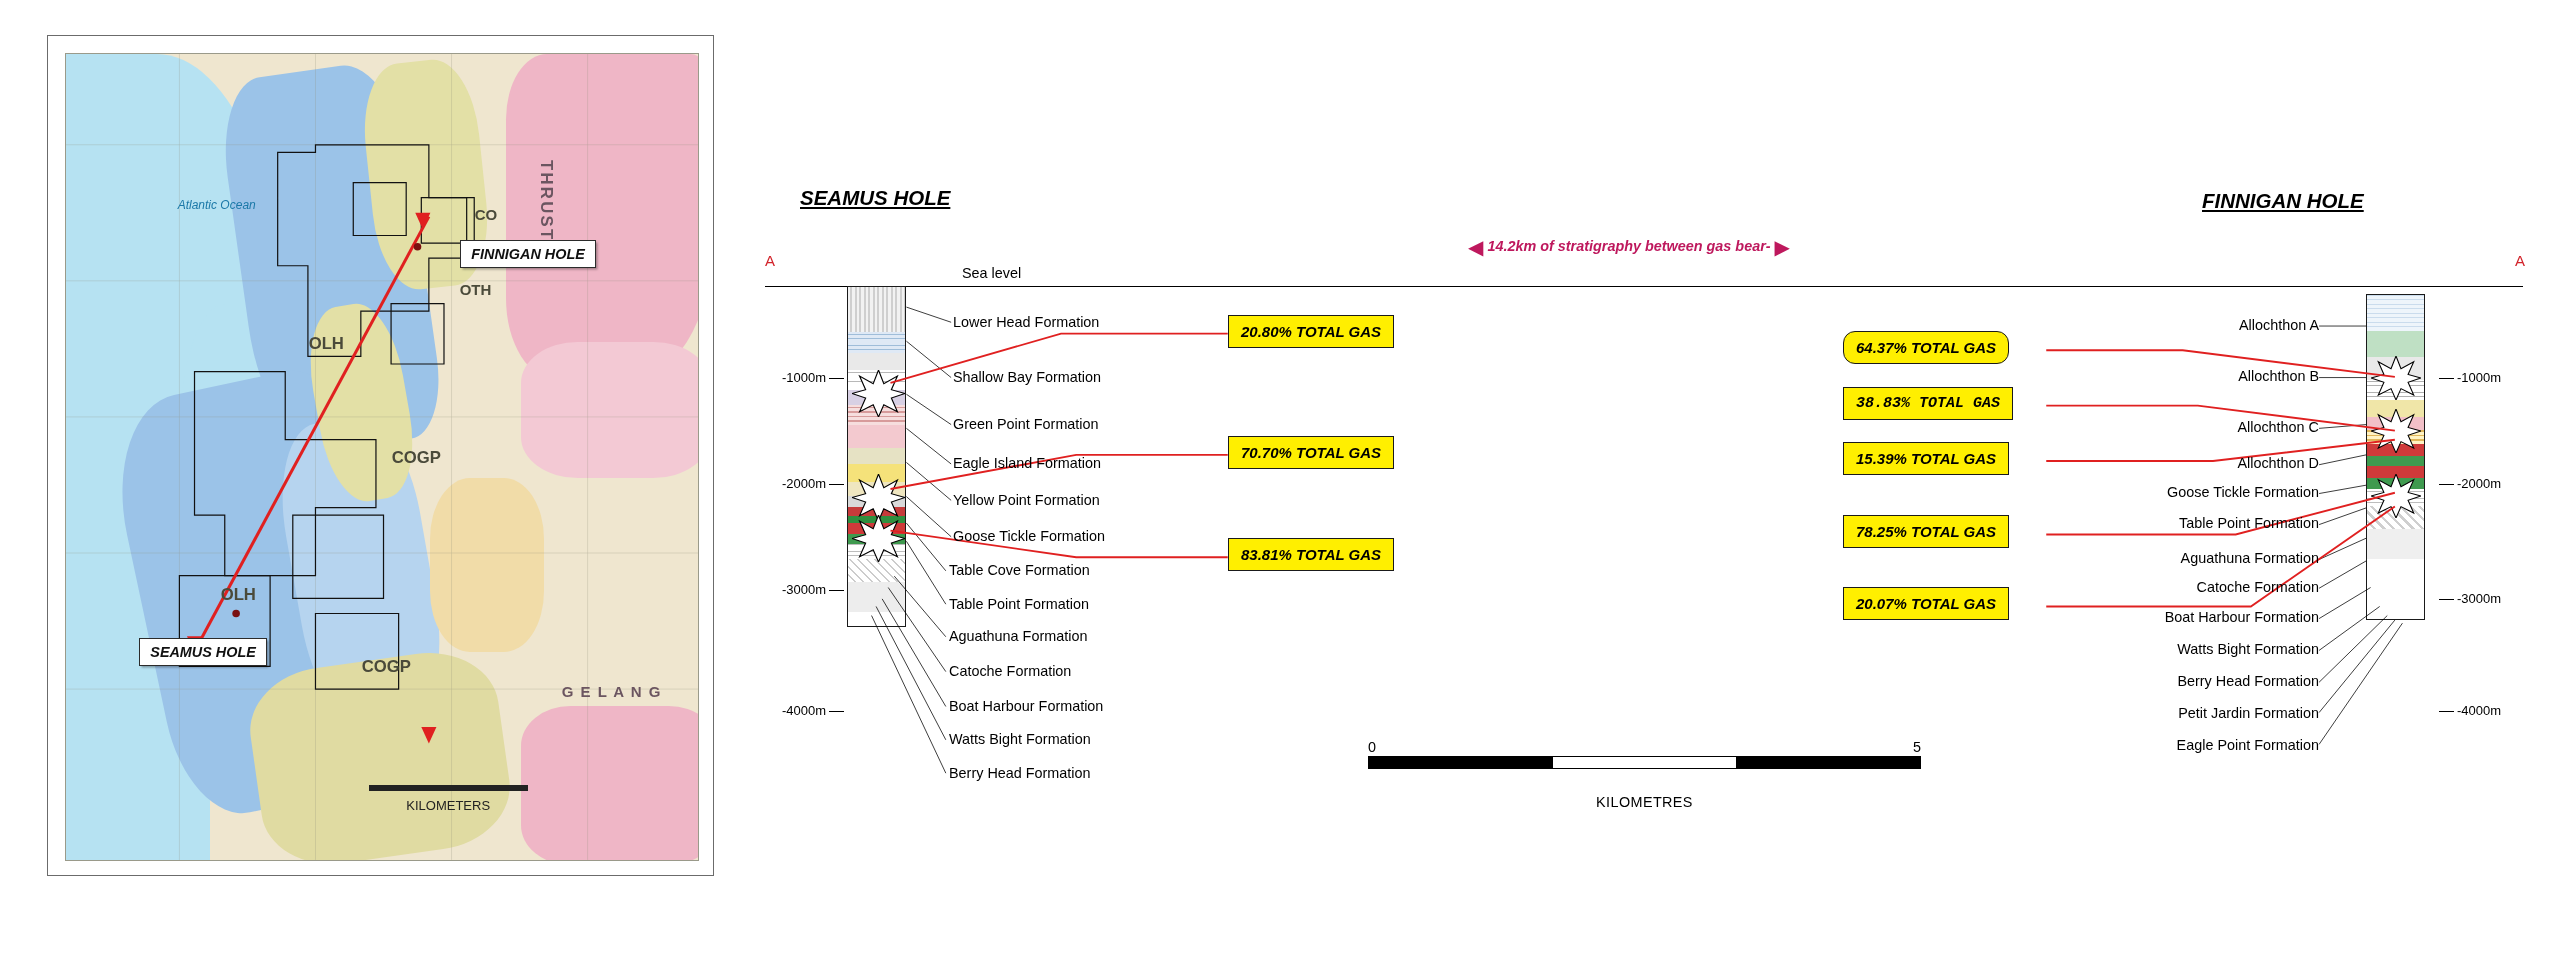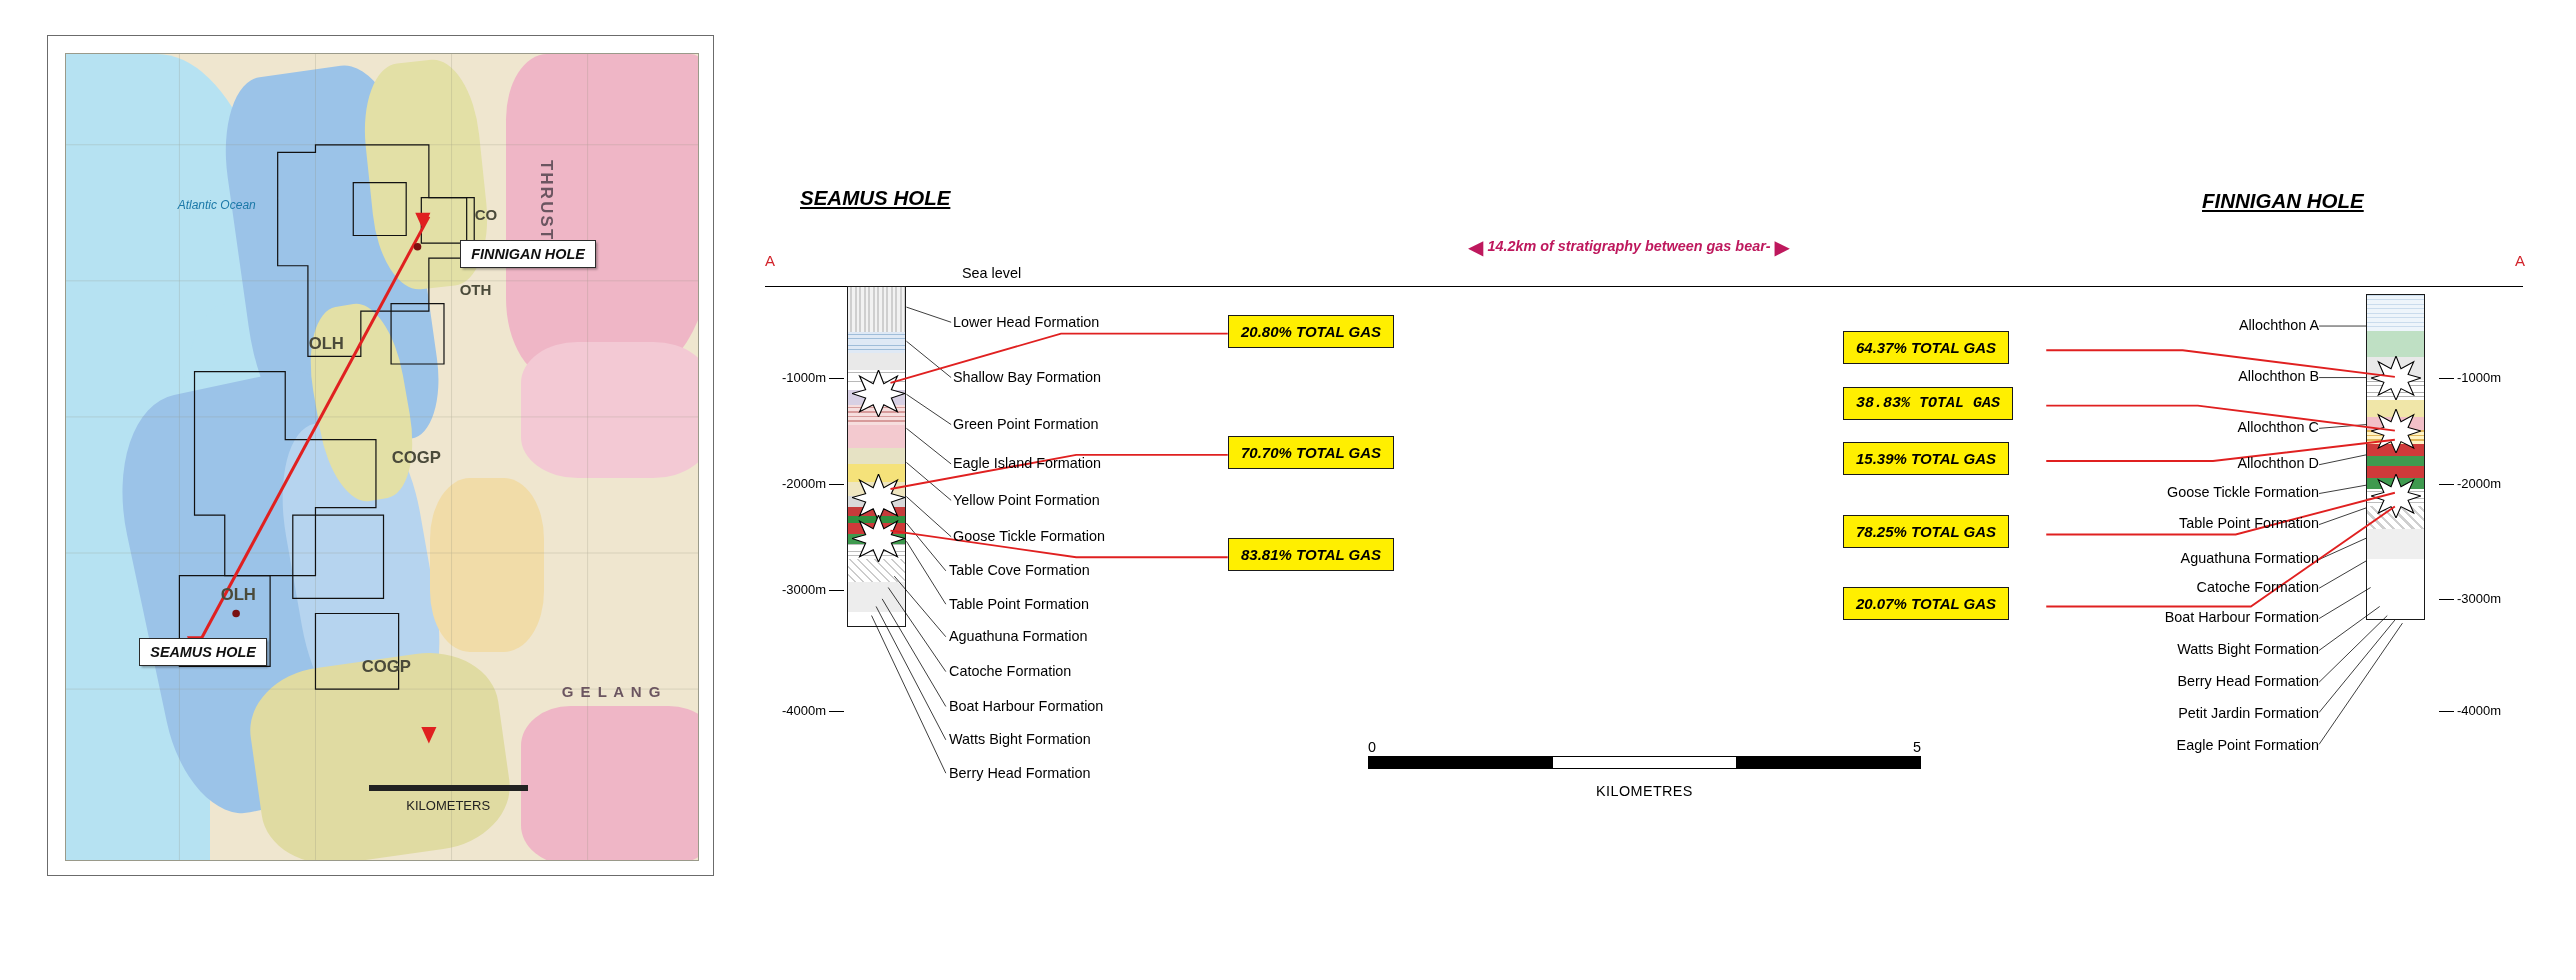--- a/index.html
+++ b/index.html
@@ -189,21 +189,21 @@
   #km-scale .numbers .n0 { position: absolute; left: 0; top: 0; }
   #km-scale .numbers .n5 { position: absolute; right: 0; top: 0; }
   #km-scale .bars { display: flex; height: 13px; border: 0.8px solid #000; }
   #km-scale .bars .seg { flex: 1 1 0; }
   #km-scale .bars .seg.dark { background: #000; }
   #km-scale .bars .seg.light { background: #ffffff; }
   #km-scale .cap {
     text-align: center;
     font-size: 14.4px;
     color: #000;
-    margin-top: 14px;
+    margin-top: 25px;
     letter-spacing: 0.4px;
   }
 </style>
 </head>
 <body>
 
 <div id="page">
 
   <div id="map-panel">
     <div id="map-inner">
@@ -429,21 +429,21 @@
   <div class="fm-label right" style="left:2046px;top:609px;width:273px;">Boat Harbour Formation</div>
   <div class="fm-label right" style="left:2046px;top:641px;width:273px;">Watts Bight Formation</div>
   <div class="fm-label right" style="left:2046px;top:673px;width:273px;">Berry Head Formation</div>
   <div class="fm-label right" style="left:2046px;top:705px;width:273px;">Petit Jardin Formation</div>
   <div class="fm-label right" style="left:2046px;top:737px;width:273px;">Eagle Point Formation</div>
 
   <div class="gas-box" style="left:1228px;top:315px;">20.80% TOTAL GAS</div>
   <div class="gas-box" style="left:1228px;top:436px;">70.70% TOTAL GAS</div>
   <div class="gas-box" style="left:1228px;top:538px;">83.81% TOTAL GAS</div>
 
-  <div class="gas-box" style="left:1843px;top:331px;">64.37% TOTAL GAS</div>
+  <div class="gas-box" style="left:1843px;top:331px;border-radius:12px;">64.37% TOTAL GAS</div>
   <div class="gas-box" style="left:1843px;top:387px;font-family:Liberation Mono, monospace;">38.83% TOTAL GAS</div>
   <div class="gas-box" style="left:1843px;top:442px;">15.39% TOTAL GAS</div>
   <div class="gas-box" style="left:1843px;top:515px;">78.25% TOTAL GAS</div>
   <div class="gas-box" style="left:1843px;top:587px;">20.07% TOTAL GAS</div>
 
   <div id="km-scale">
     <div class="numbers">
       <span class="n0">0</span>
       <span class="n5">5</span>
     </div>

